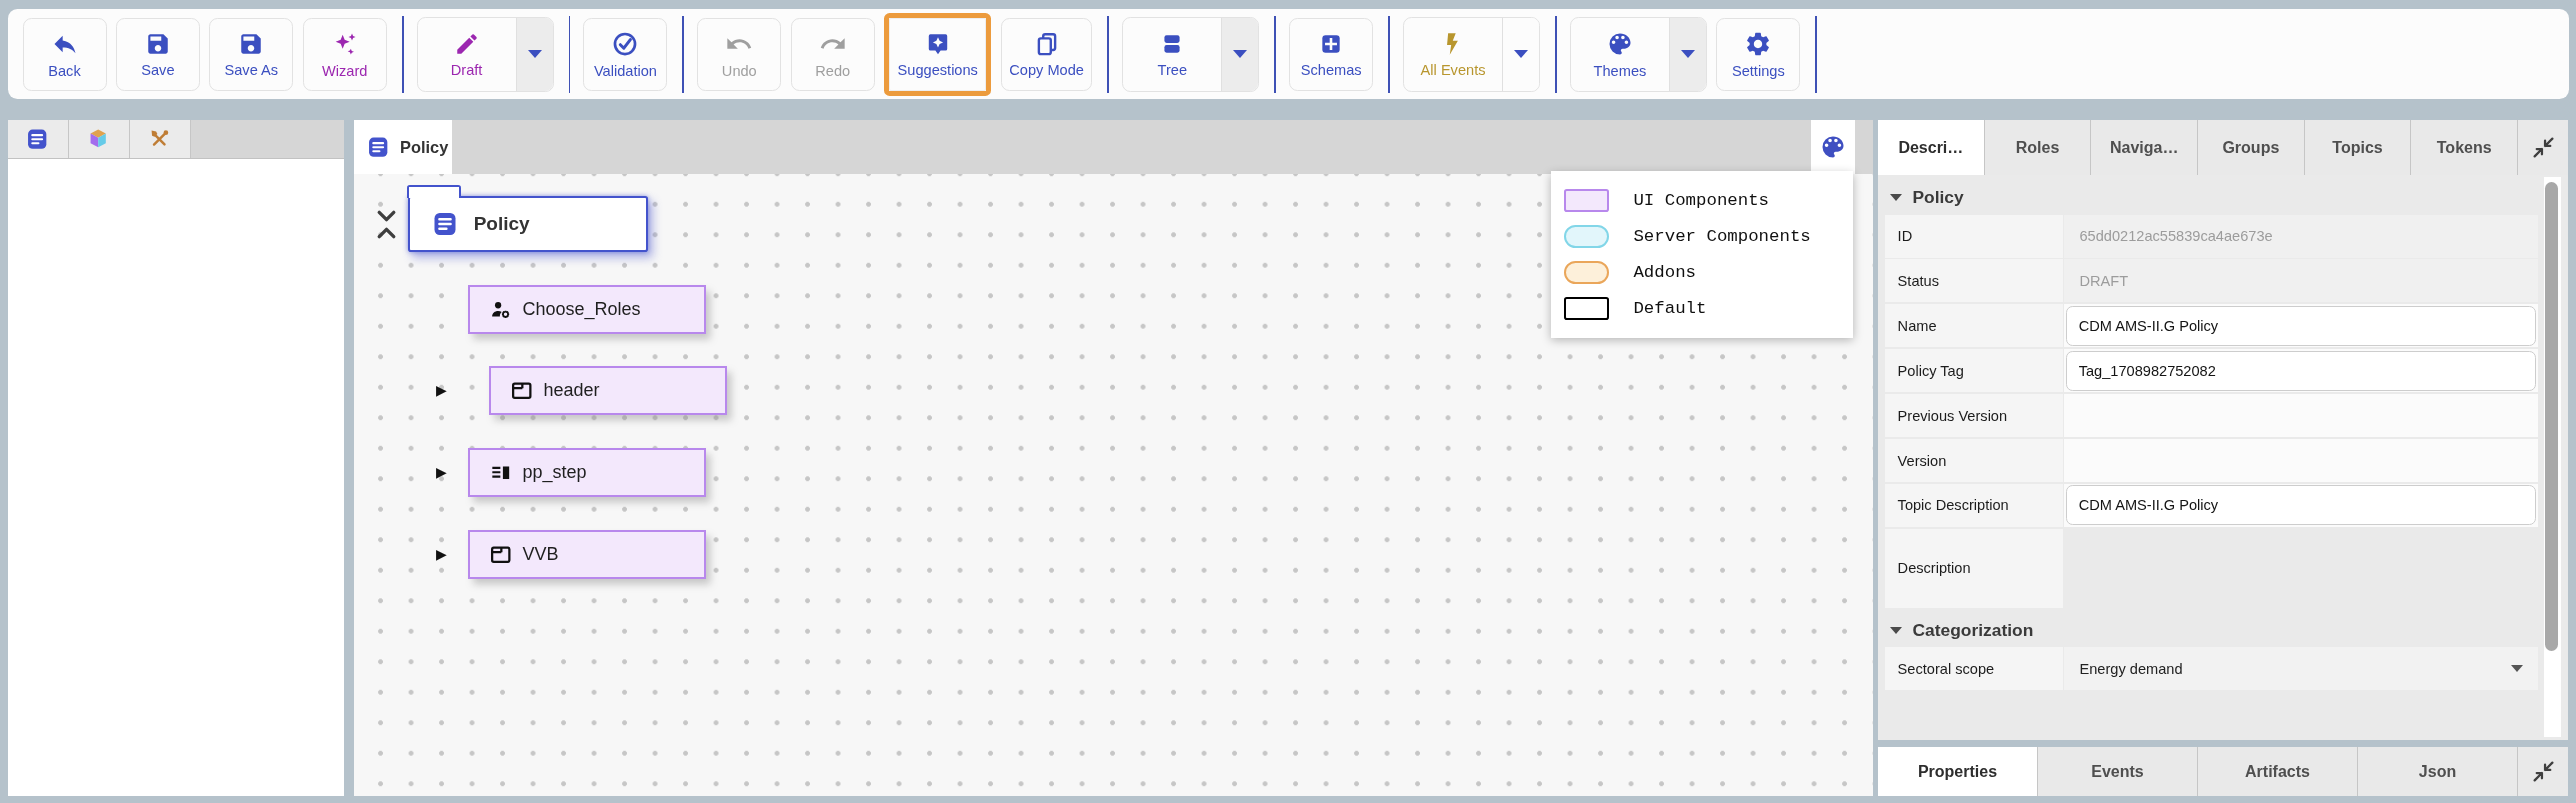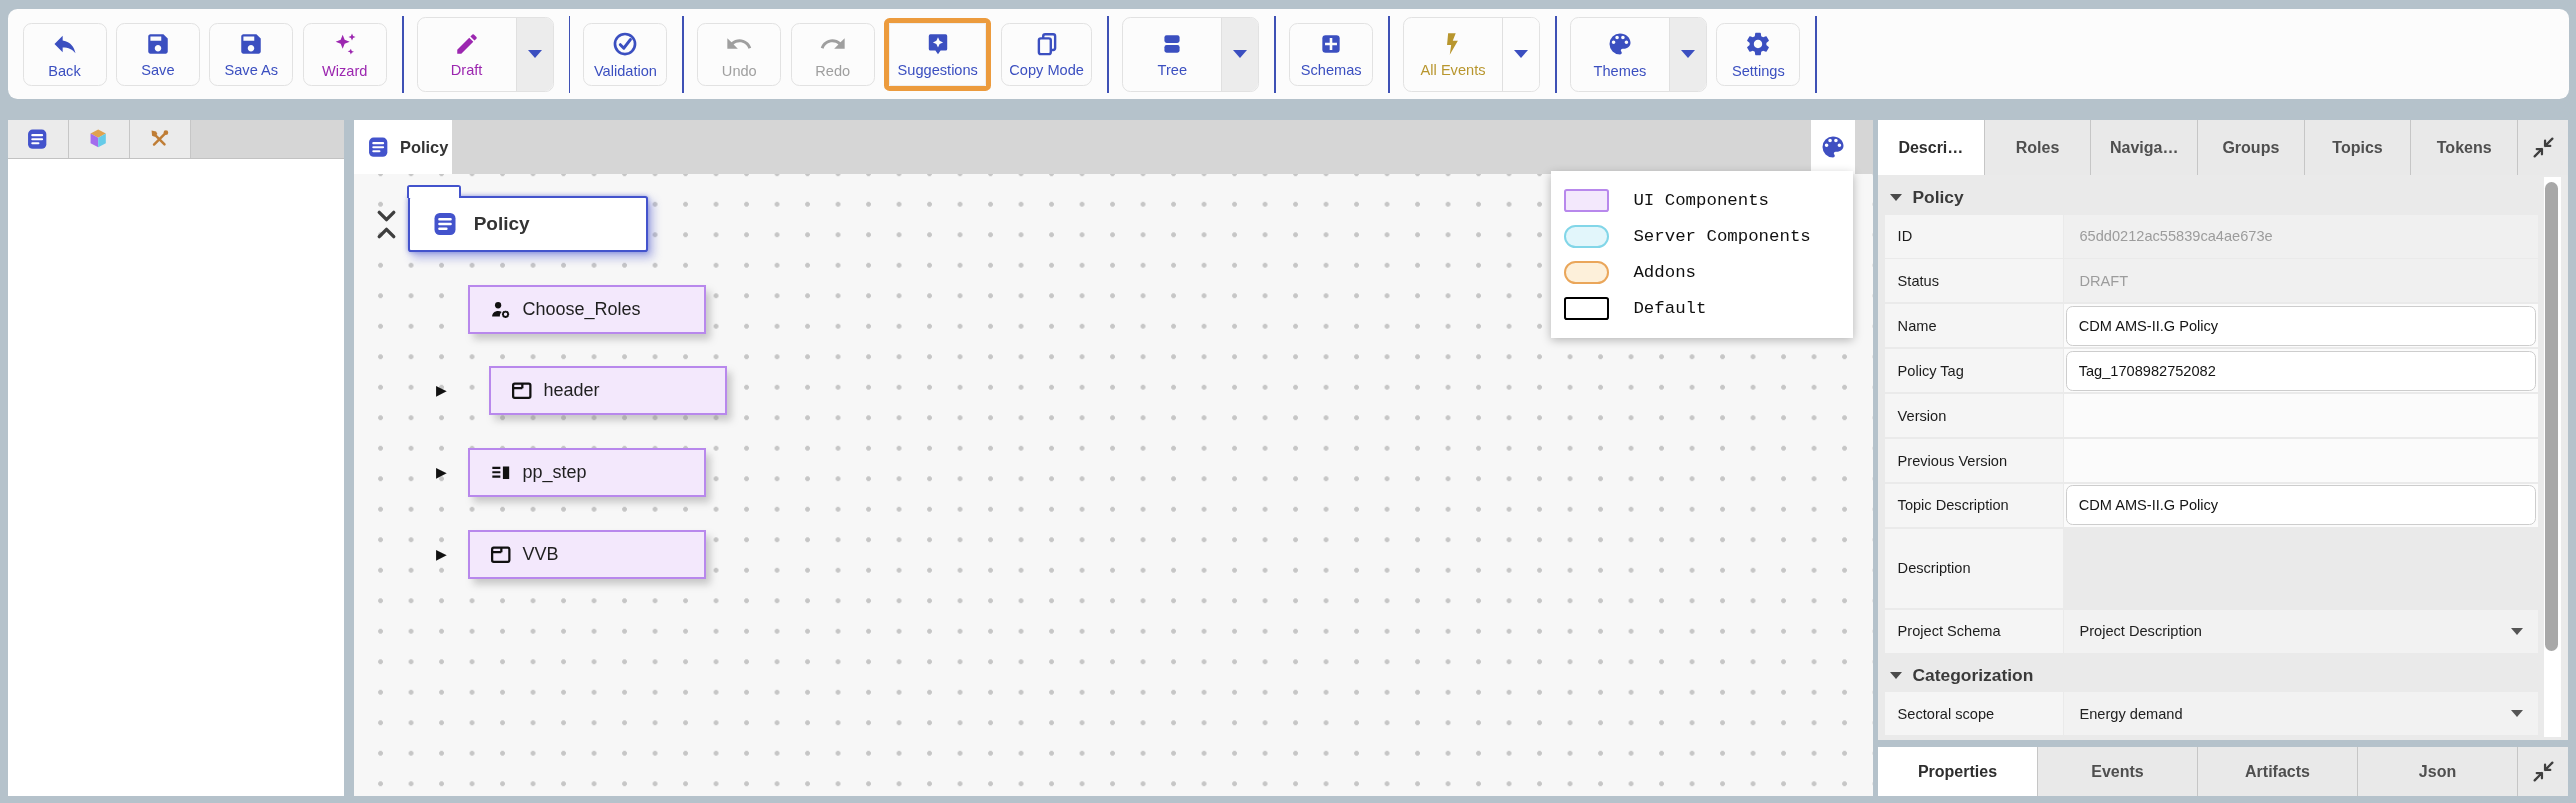--- a/index.html
+++ b/index.html
@@ -2,21 +2,21 @@
 <html style="font-size:15px"><head>
 <meta charset="utf-8">
 <style>
   html,body{margin:0;padding:0;}
   body{width:2576px;height:804px;background:#b5c2cb;font-family:"Liberation Sans",sans-serif;position:relative;overflow:hidden;}
   .abs{position:absolute;}
 
   
   #toolbar{left:7.5px;top:9.4px;width:2561px;height:90px;background:#fcfcfc;border-radius:9.4px;display:flex;align-items:center;padding-left:15px;box-sizing:border-box;}
   .tsep{width:1.9px;height:77px;background:#3f51b5;margin:0 13px 0 5.6px;flex:0 0 auto;}
-  .tbtn{min-width:84px;height:63px;background:#fcfcfc;border:0.9px solid #e2e2e2;border-radius:8.4px;display:flex;flex-direction:column;align-items:center;justify-content:center;gap:4.7px;margin-right:9.4px;cursor:pointer;box-sizing:border-box;padding:0 7.5px;flex:0 0 auto;}
+  .tbtn{min-width:84px;height:73px;background:#fcfcfc;border:0.9px solid #e2e2e2;border-radius:8.4px;display:flex;flex-direction:column;align-items:center;justify-content:center;gap:4.7px;margin-right:9.4px;cursor:pointer;box-sizing:border-box;padding:0 7.5px;flex:0 0 auto;}
   .tlabel{font-size:14.6px;white-space:nowrap;}
   .ticon svg{display:block;}
   .c-blue{color:#3b4fc0;} .c-purple{color:#9c27b0;} .c-gray{color:#9f9f9f;} .c-gold{color:#b8962e;}
   .tcombo{display:flex;height:73px;border:0.9px solid #e2e2e2;border-radius:8.4px;margin-right:9.4px;overflow:hidden;background:#fcfcfc;flex:0 0 auto;}
   .tcombo .tmain{min-width:83px;display:flex;flex-direction:column;align-items:center;justify-content:center;gap:4.7px;padding:0 7.5px;cursor:pointer;}
   .tcombo .tdd{width:36px;display:flex;align-items:center;justify-content:center;border-left:0.9px solid #e0e0e0;background:#ececec;cursor:pointer;}
   .tcombo .tdd.light{background:#fcfcfc;}
   .tri-dn{width:0;height:0;border-left:7.5px solid transparent;border-right:7.5px solid transparent;border-top:8.4px solid #3b4fc0;}
   .hl{border:5.6px solid #ec9b3d;border-radius:5.6px;margin-right:9.4px;flex:0 0 auto;}
   .hl .tbtn{margin-right:0;border-radius:1.9px;border-color:#eee;}
@@ -410,39 +410,35 @@
           <div class="box">CDM AMS-II.G Policy</div>
         </div>
       </div>
       <div class="prow">
         <div class="lab">Policy Tag</div>
         <div class="val inp">
           <div class="box">Tag_1708982752082</div>
         </div>
       </div>
       <div class="prow">
+        <div class="lab">Previous Version</div>
+        <div class="val emp"></div>
+      </div>
+      <div class="prow">
         <div class="lab">Version</div>
-        <div class="val emp"></div>
-      </div>
-      <div class="prow">
-        <div class="lab">Previous Version</div>
         <div class="val emp"></div>
       </div>
       <div class="prow">
         <div class="lab">Topic Description</div>
         <div class="val inp">
           <div class="box">CDM AMS-II.G Policy</div>
         </div>
       </div>
       <div class="prow tall">
         <div class="lab">Description</div>
-      </div>
-      <div class="prow">
-        <div class="lab">Project Schema</div>
-        <div class="val sel">Project Description<i class="seltri"></i></div>
       </div>
       <div class="sechdr">
         <i class="sectri"></i>
         <span>Categorization</span>
       </div>
       <div class="prow">
         <div class="lab">Sectoral scope</div>
         <div class="val sel">Energy demand<i class="seltri"></i></div>
       </div>
       <div id="vscroll">

